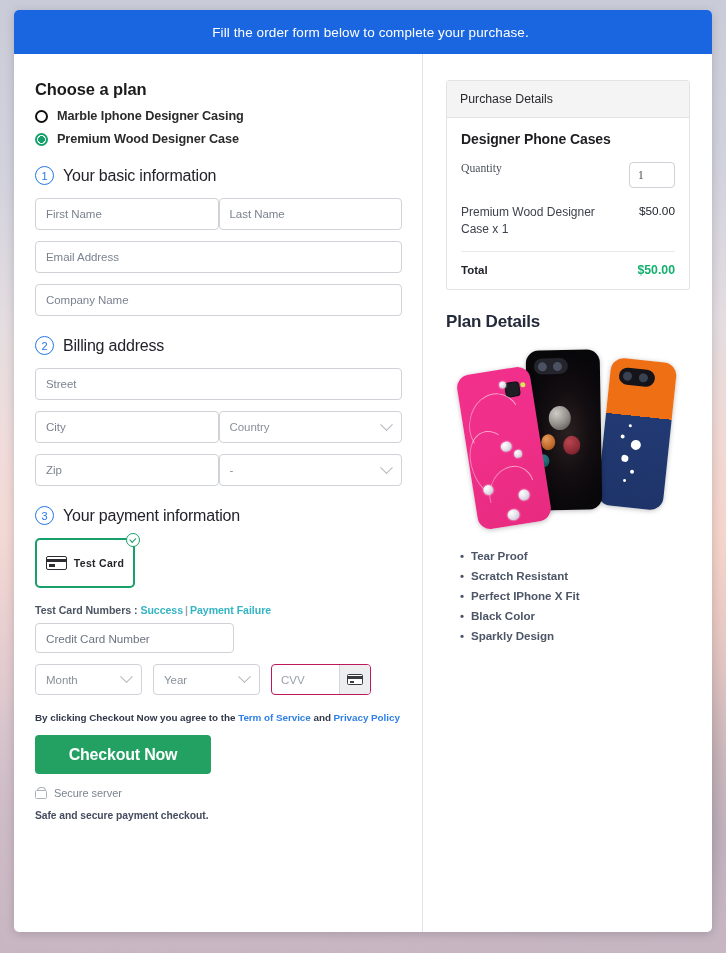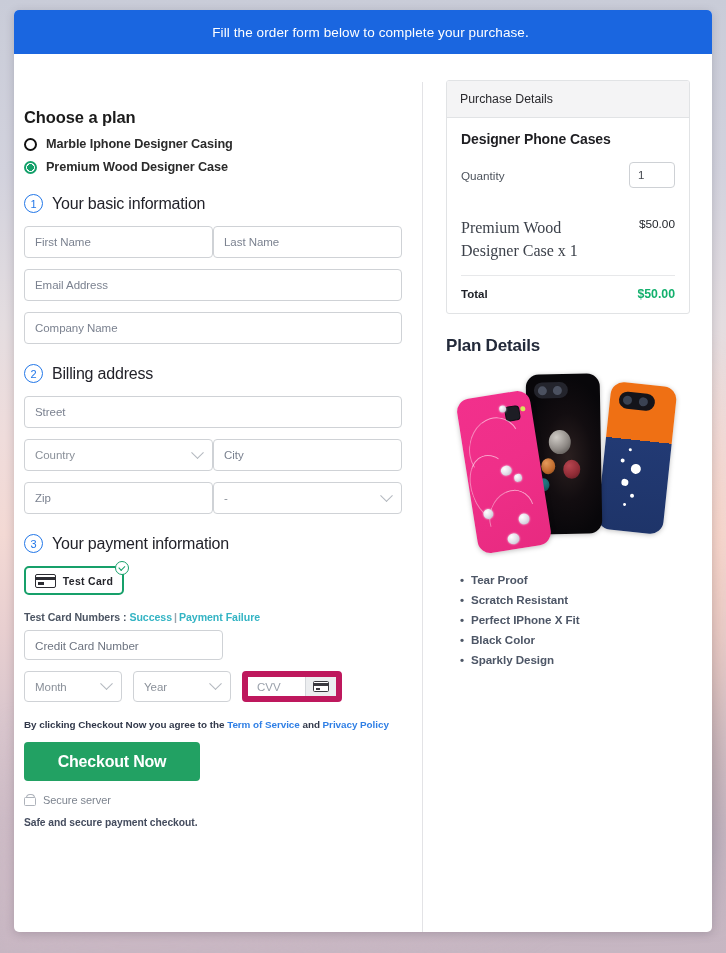--- a/index.html
+++ b/index.html
@@ -62,22 +62,21 @@
 
   .body-cols {
     flex: 1 1 auto;
     display: flex;
     min-height: 0;
   }
   .col-left {
     width: 409px;
     flex: 0 0 409px;
     border-right: 1px solid #e3e3e6;
-    padding: 26px 20px 0 10px;
-    margin-top: 28px;
+    padding: 26px 20px 0 21px;
   }
   .col-right {
     flex: 1 1 auto;
     padding: 26px 22px 0 23px;
   }
 
   
   h2.section-title {
     margin: 0 0 10px 0;
     font-size: 16.5px;
@@ -153,21 +152,21 @@
     width: 9px; height: 9px;
     border-right: 1.3px solid #b3b8bf;
     border-bottom: 1.3px solid #b3b8bf;
     transform: rotate(45deg) translate(-2px,-2px);
     flex: 0 0 9px;
   }
 
   
   .card-tile {
     width: 100px;
-    height: 29px;
+    height: 50px;
     border: 2px solid #17a06a;
     border-radius: 5px;
     display: flex;
     align-items: center;
     justify-content: center;
     gap: 7px;
     position: relative;
     margin-bottom: 16px;
   }
   .card-tile .cc-ico {
@@ -217,25 +216,25 @@
     font-weight: bold;
     margin-bottom: 7px;
     letter-spacing: -0.05px;
   }
   .testcard-line a { color: #34b4c4; text-decoration: none; font-weight: bold; }
   .testcard-line .sep { color: #9aa3ad; margin: 0 2px; }
 
   .fld.ccnum { width: 199px; height: 30px; font-size: 11.7px; color: #6d7480; }
 
   .pay-row { display: flex; gap: 11px; margin-top: 11px; }
-  .fld.mini { width: 98px; height: 31px; }
+  .fld.mini { width: 107px; height: 31px; }
   .cvv-group {
     display: flex;
     width: 100px; height: 31px;
-    border: 6px solid #be185d;
+    border: 1px solid #be185d;
     border-radius: 4px;
     overflow: hidden;
     background: #fff;
   }
   .cvv-group .cvv-in {
     flex: 1 1 auto;
     display: flex; align-items: center;
     padding: 0 9px;
     font-size: 11.5px;
     color: #9aa1ab;
@@ -327,45 +326,45 @@
   }
   .pb-body { padding: 13px 14px 12px 14px; }
   .pb-title {
     font-size: 14px;
     font-weight: bold;
     color: #1e1e22;
     margin-bottom: 15px;
     letter-spacing: -0.1px;
   }
   .qty-row {
-    display: flex; align-items: center; justify-content: space-between;
-    margin-bottom: 29px;
+    display: flex; justify-content: space-between;
+    margin-bottom: 16px;
+    font-family: Liberation Serif, serif;
   }
   .qty-label { font-size: 11.7px; color: #4d535c; }
   .qty-input {
     width: 46px; height: 26px;
     border: 1px solid #ced1d5;
     border-radius: 4px;
     background: #fff;
     display: flex; align-items: center;
     padding: 0 8px;
     font-size: 11.5px;
     color: #44484f;
   }
   .line-row {
     display: flex; justify-content: space-between;
     align-items: flex-start;
     gap: 10px;
     padding-bottom: 13px;
     border-bottom: 1px solid #e7e8ea;
   }
   .line-name {
-    font-size: 16px; color: #3d424b; line-height: 1.42;
+    font-size: 12px; color: #3d424b; line-height: 1.42;
     max-width: 150px;
-    font-family: Liberation Serif, serif;
   }
   .line-price { font-size: 11.8px; color: #23262c; white-space: nowrap; }
   .total-row {
     display: flex; justify-content: space-between; align-items: center;
     padding-top: 11px;
   }
   .total-label { font-size: 11.5px; font-weight: bold; color: #1e2128; }
   .total-value { font-size: 12.3px; font-weight: bold; color: #13b06d; }
 
   .plan-details-title {
@@ -530,25 +529,25 @@
       
       <div class="step-head">
         <span class="step-num">2</span>
         <span class="step-title">Billing address</span>
       </div>
 
       <div class="field-row">
         <div class="fld full">Street</div>
       </div>
       <div class="field-row">
+        <div class="fld half">City</div>
         <div class="fld half sel">
           <span>Country</span>
           <span class="chev"></span>
         </div>
-        <div class="fld half">City</div>
       </div>
       <div class="field-row">
         <div class="fld half">Zip</div>
         <div class="fld half sel">
           <span>-</span>
           <span class="chev"></span>
         </div>
       </div>
 
       

